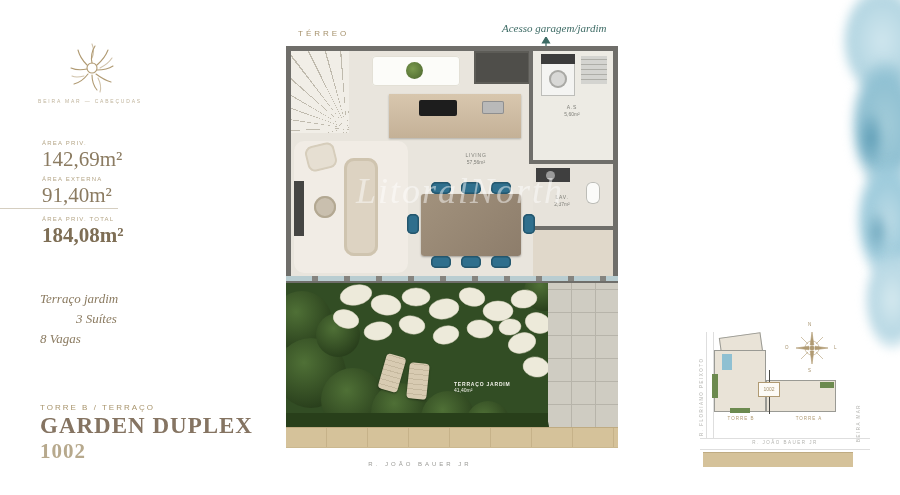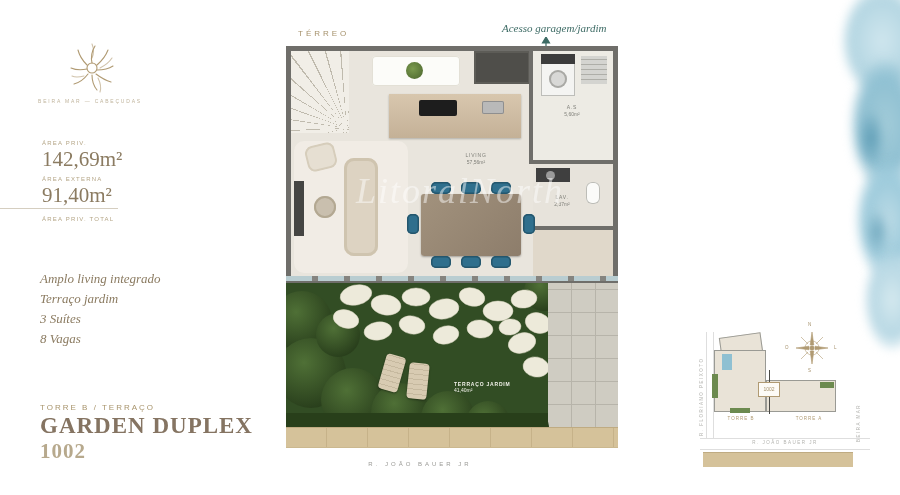--- a/index.html
+++ b/index.html
@@ -150,24 +150,24 @@
     </g>
   </svg>
   <div class="abs brand-tagline">BEIRA MAR — CABEÇUDAS</div>
 
   <div class="abs area-label" style="top:140px;">ÁREA PRIV.</div>
   <div class="abs area-value" style="top:147px;text-align:center;">142,69m²</div>
   <div class="abs area-label" style="top:176px;">ÁREA EXTERNA</div>
   <div class="abs area-value" style="top:183px;text-align:right;">91,40m²</div>
   <div class="abs divider"></div>
   <div class="abs area-label" style="top:216px;">ÁREA PRIV. TOTAL</div>
-
-  <div class="abs feature" style="top:271px;">Amplo living integrado</div>
+  <div class="abs area-value" style="top:223px;font-weight:bold;color:#7e6e55;">184,08m²</div>
+
   <div class="abs feature" style="top:291px;">Terraço jardim</div>
-  <div class="abs feature" style="top:311px;">3 Suítes</div>
+  <div class="abs feature" style="top:311px;margin-left:36px;">3 Suítes</div>
   <div class="abs feature" style="top:331px;">8 Vagas</div>
 
   <div class="abs unit-tower">TORRE B / TERRAÇO</div>
   <div class="abs unit-name">GARDEN DUPLEX</div>
   <div class="abs unit-number">1002</div>
 
   <div class="abs floor-label">TÉRREO</div>
   <div class="abs access-label">Acesso garagem/jardim</div>
   <svg class="abs" style="left:540px;top:37px;" width="12" height="38" viewBox="0 0 12 38">
     <g stroke="#3c6a64" stroke-width="1.2" fill="#3c6a64">

